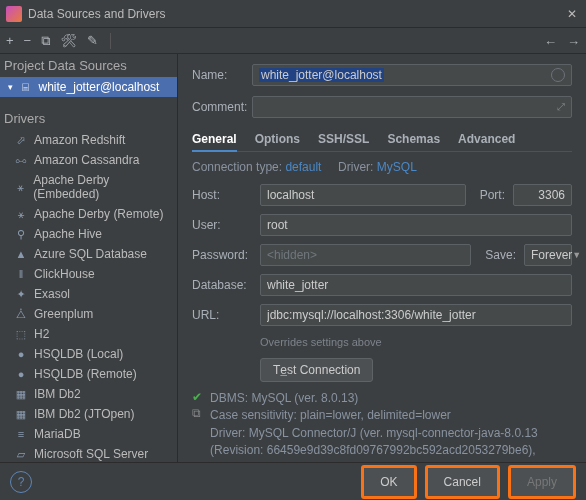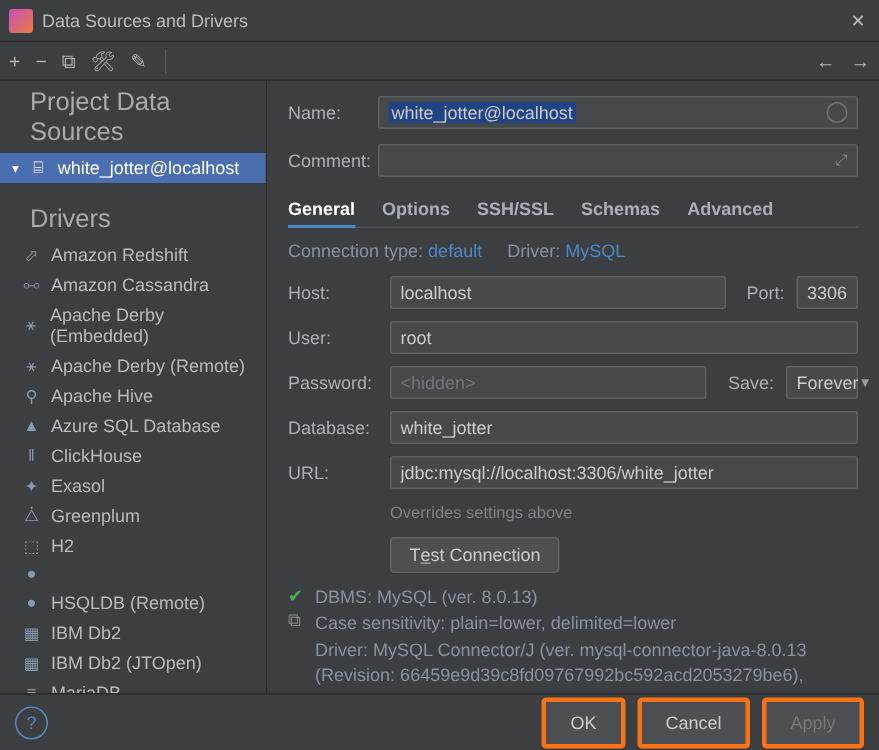--- a/index.html
+++ b/index.html
@@ -8,21 +8,21 @@
 .titlebar .logo { width:16px; height:16px; background:linear-gradient(135deg,#c94fbd,#e87b3d); border-radius:2px; margin-right:6px; }
 .titlebar .title { flex:1; color:#bbbbbb; }
 .titlebar .close { width:16px; text-align:center; color:#bbb; cursor:pointer; }
 .toolbar { display:flex; align-items:center; height:26px; padding:0 6px; gap:10px; border-bottom:1px solid #2b2b2b; }
 .tool { color:#aeb4bb; cursor:pointer; font-size:13px; }
 .tool.sep { width:1px; height:16px; background:#555; margin:0 2px; }
 .body { flex:1; display:flex; min-height:0; }
 .sidebar { width:178px; background:#3c3f41; border-right:1px solid #2b2b2b; overflow-y:auto; }
 .sidebar::-webkit-scrollbar { width:8px; }
 .sidebar::-webkit-scrollbar-thumb { background:#555; border-radius:4px; }
-.sect-title { color:#aaa; padding:4px 8px 4px 20px; font-size:17px; }
+.sect-title { color:#aaa; padding:4px 8px 4px 4px; font-size:13px; }
 .tree-item { display:flex; align-items:center; padding:3px 6px 3px 18px; gap:6px; cursor:pointer; }
 .tree-item.selected { background:#4b6eaf; color:#fff; }
 .tree-item .ticon { width:14px; text-align:center; color:#7a8a99; font-size:11px; }
 .tree-item.selected .ticon { color:#fff; }
 .drv-item { display:flex; align-items:center; padding:3px 6px 3px 14px; gap:6px; cursor:pointer; }
 .drv-item .ticon { width:14px; text-align:center; color:#8a9aae; font-size:11px; }
 .main { flex:1; padding:10px 14px; display:flex; flex-direction:column; overflow:hidden; }
 .row { display:flex; align-items:center; margin-bottom:10px; }
 .lbl { width:60px; color:#a9b0b8; }
 .field { flex:1; background:#45494a; border:1px solid #5b6164; height:22px; padding:0 6px; color:#ccc; display:flex; align-items:center; border-radius:2px; }
@@ -122,20 +122,21 @@
         <div class="drv-item">
           <span class="ticon">⧊</span>
           <span>Greenplum</span>
         </div>
         <div class="drv-item">
           <span class="ticon">⬚</span>
           <span>H2</span>
         </div>
         <div class="drv-item">
           <span class="ticon">●</span>
+          <span>HSQLDB (Local)</span>
         </div>
         <div class="drv-item">
           <span class="ticon">●</span>
           <span>HSQLDB (Remote)</span>
         </div>
         <div class="drv-item">
           <span class="ticon">▦</span>
           <span>IBM Db2</span>
         </div>
         <div class="drv-item">
@@ -185,21 +186,21 @@
       <span class="link">default</span>
       &nbsp;&nbsp;&nbsp;
       <span>Driver:</span>
       <span class="link">MySQL</span>
     </div>
 
     <div class="form-row">
       <div class="lbl">Host:</div>
       <input class="input" style="flex: 1 1 0%;" value="localhost">
       <div class="port-lbl">Port:</div>
-      <input class="input" style="width: 41px;" value="3306">
+      <input class="input" style="width: 59px; text-align: right;" value="3306">
     </div>
     <div style="height:6px"></div>
     <div class="form-row">
       <div class="lbl">User:</div>
       <input class="input" style="flex: 1 1 0%;" value="root">
     </div>
     <div class="form-row">
       <div class="lbl">Password:</div>
       <input class="input" style="flex: 1 1 0%;" placeholder="&lt;hidden&gt;">
       <div class="save-lbl">Save:</div>

